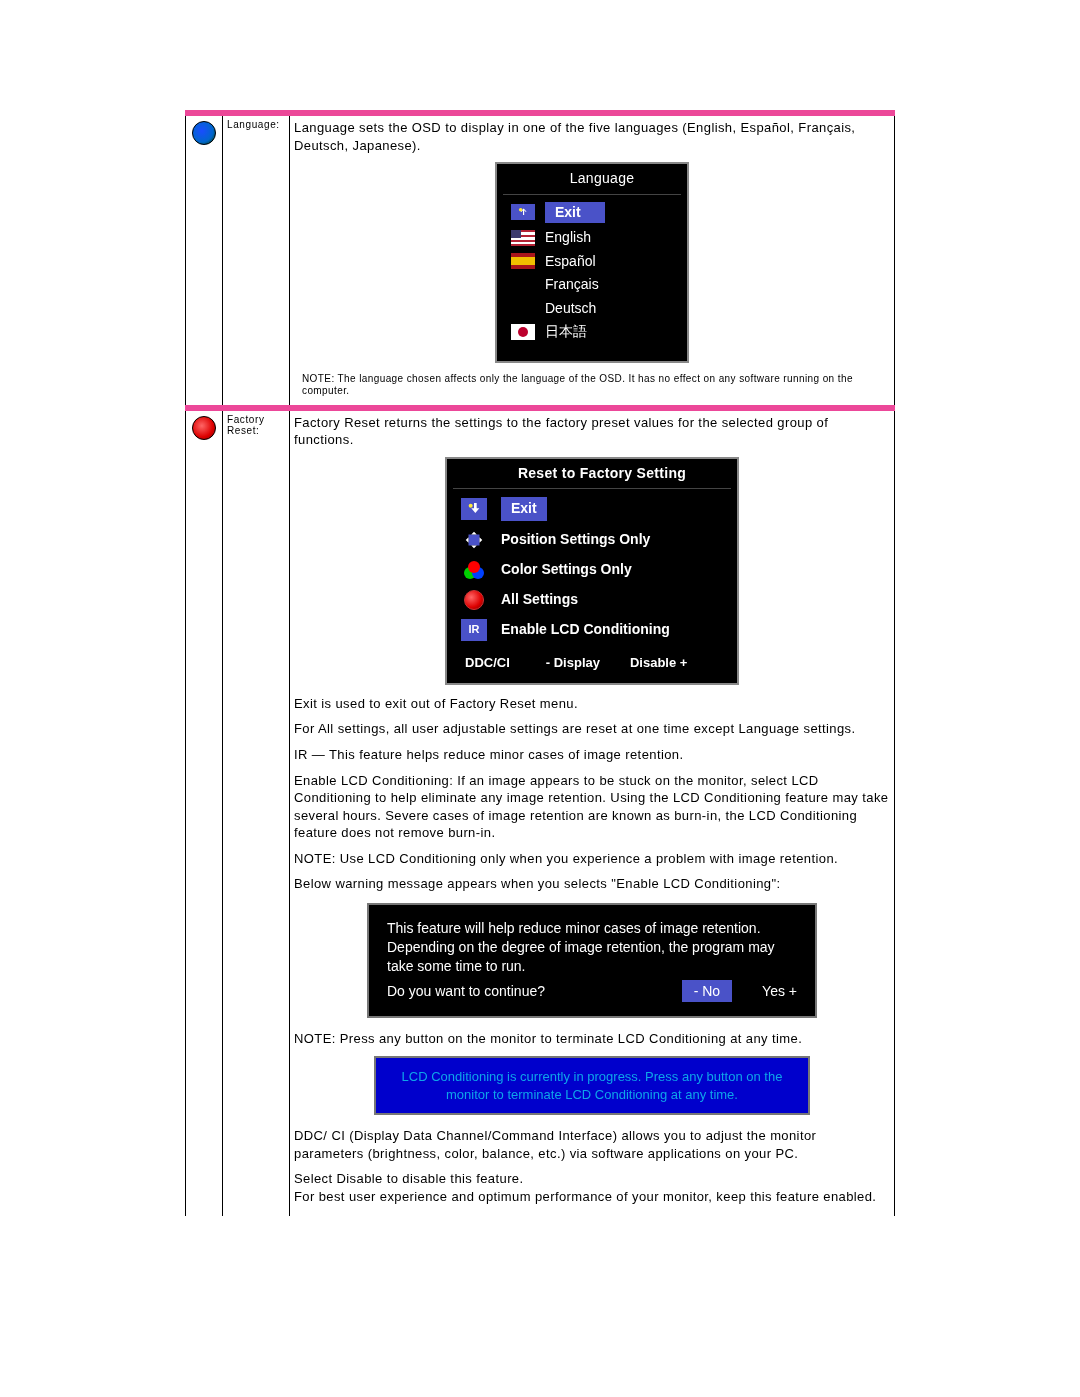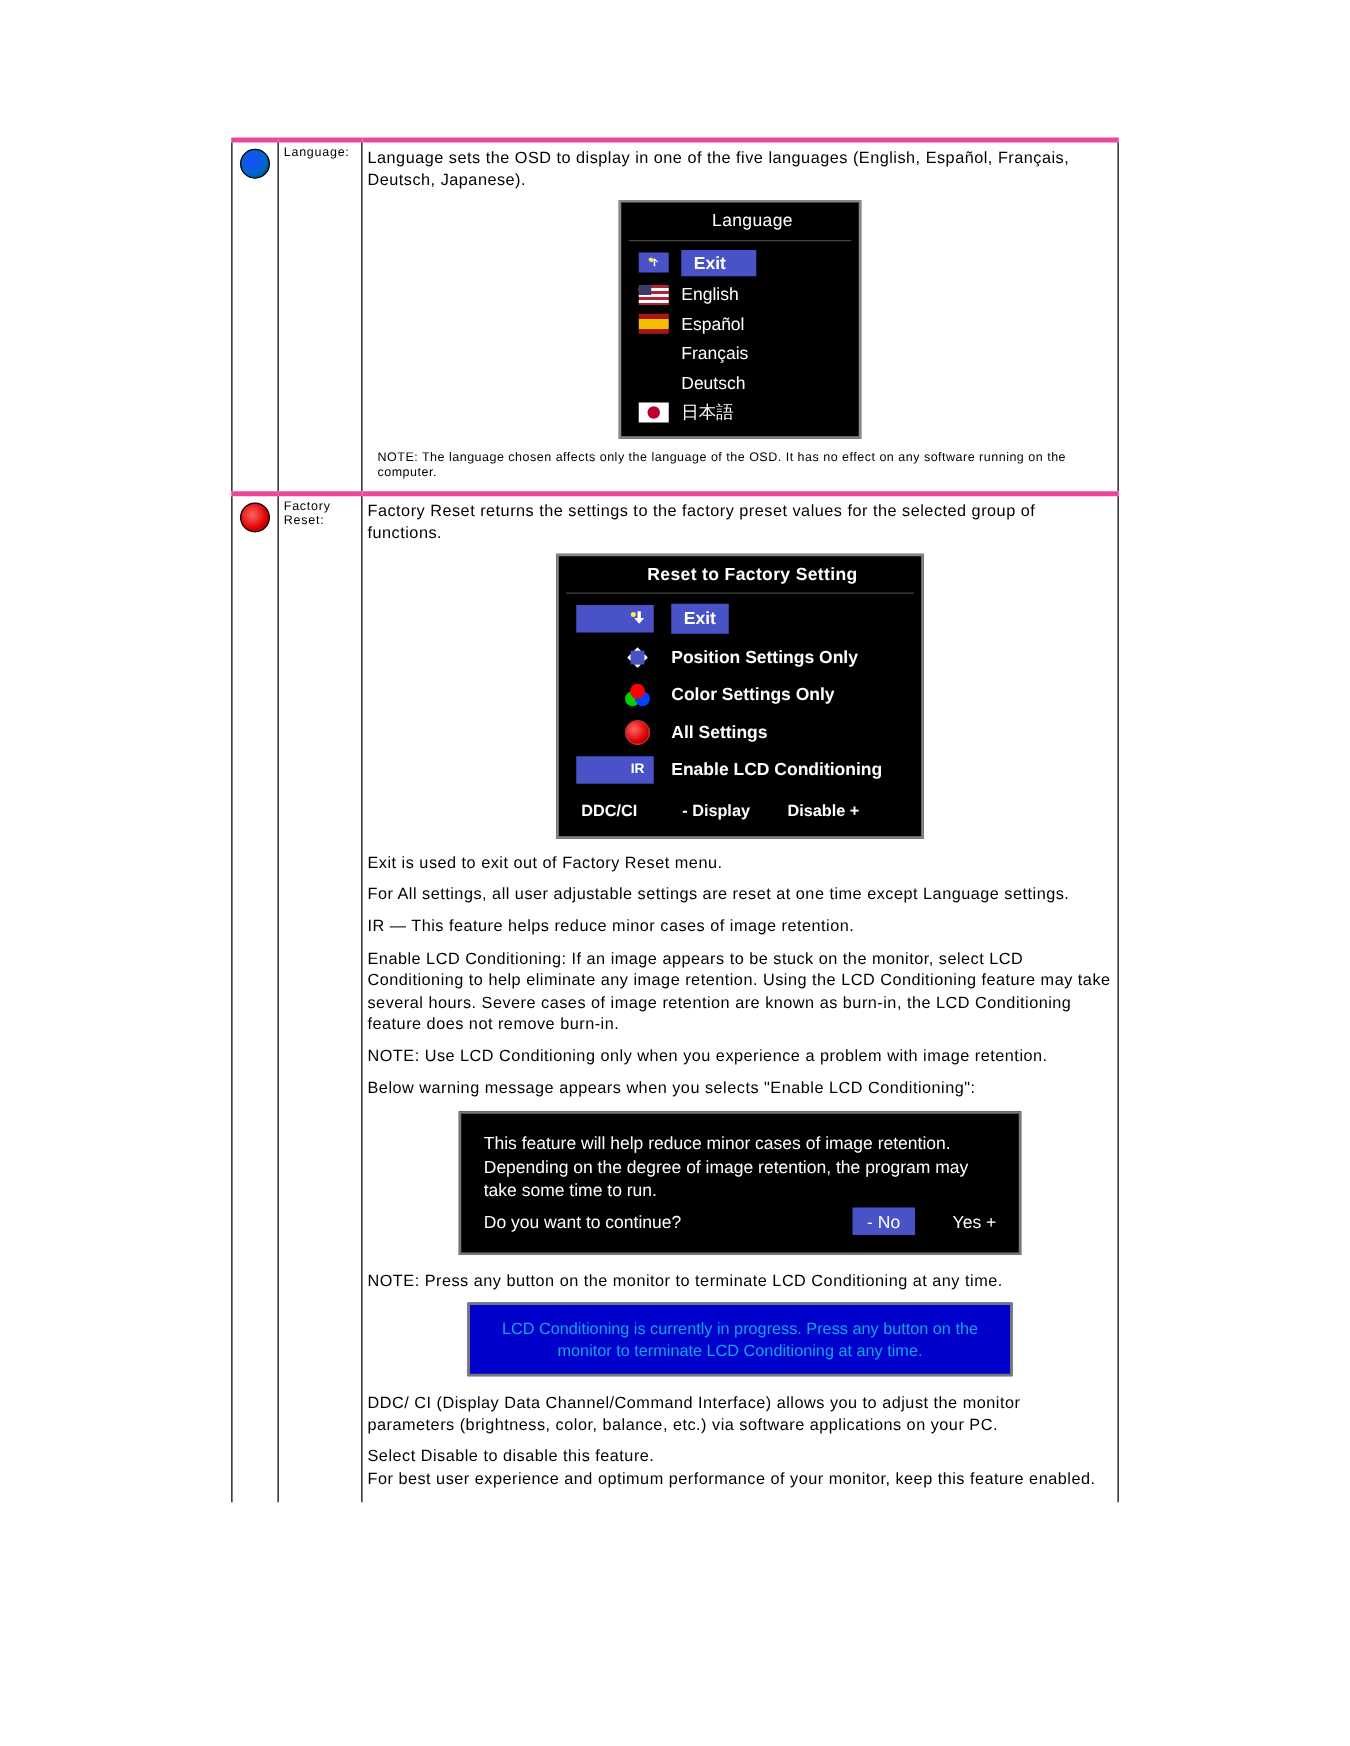--- a/index.html
+++ b/index.html
@@ -21,21 +21,21 @@
     margin: 0 auto;
     width: 710px;
   }
   .tbl td {
     border-left: 1px solid #000;
     border-right: 1px solid #000;
     vertical-align: top;
     padding: 3px 4px;
   }
   .hr-row td {
-    border-top: 4px solid #ec4899;
+    border-top: 6px solid #ec4899;
     padding-top: 3px;
   }
   .col-icon { width: 28px; }
   .col-label { width: 58px; font-size: 10px; letter-spacing: 0.6px; line-height: 1.1; }
   .col-body  { font-size: 10px; line-height: 1.25; }
 
   
   .globe-icon, .reset-icon {
     width: 22px; height: 22px; border-radius: 50%;
     margin: 2px auto 0;
@@ -71,21 +71,21 @@
   .flag-es { background: linear-gradient(#aa151b 0%, #aa151b 25%, #f1bf00 25%, #f1bf00 75%, #aa151b 75%);}
   .flag-fr { display:flex;}
   .flag-fr span {flex:1;}
   .flag-fr span:nth-child(1){background:#002395;} .flag-fr span:nth-child(2){background:#fff;} .flag-fr span:nth-child(3){background:#ed2939;}
   .flag-de { display:flex; flex-direction:column;}
   .flag-de span {flex:1;} .flag-de span:nth-child(1){background:#000;} .flag-de span:nth-child(2){background:#dd0000;} .flag-de span:nth-child(3){background:#ffce00;}
   .flag-jp { background:#fff; display:flex; align-items:center; justify-content:center;}
   .flag-jp span { width:10px; height:10px; background:#bc002d; border-radius:50%;}
 
   
-  .ric { width:26px; height:22px; flex:none; display:flex; align-items:center; justify-content:center;padding-left:36px;}
+  .ric { width:26px; height:22px; flex:none; display:flex; align-items:center; justify-content:center;}
   .ric-exit { background:#4a52c8;}
   .ric-pos { }
   .ric-pos svg{ width:22px;height:22px;}
   .ric-color {}
   .ric-color svg{width:24px;height:20px;}
   .ric-all { }
   .ric-all span{ width:18px;height:18px;border-radius:50%; background: radial-gradient(circle at 35% 35%, #ff6666, #d00 60%, #700 95%); border:1px solid #c33;}
   .ric-ir { background:#4a52c8; color:#fff; font-size:11px; font-weight:bold;}
   .osd-reset .osd-row { gap: 14px; padding: 4px 14px; font-size:14px;}
   .osd-reset .label { font-weight: bold; }
@@ -175,21 +175,21 @@
           <span>Français</span>
         </div>
         <div class="osd-row">
           <span class="flag flag-de">
                   <span></span>
                   <span></span>
                   <span></span>
                 </span>
           <span>Deutsch</span>
         </div>
-        <div class="osd-row" style="padding-bottom:10px">
+        <div class="osd-row" style="padding-bottom:20px">
           <span class="flag flag-jp">
                   <span></span>
                 </span>
           <span>日本語</span>
         </div>
       </div>
 
       <div class="note">NOTE: The language chosen affects only the language of the OSD. It has no effect on any software running on the computer.</div>
     </td>
   </tr>

